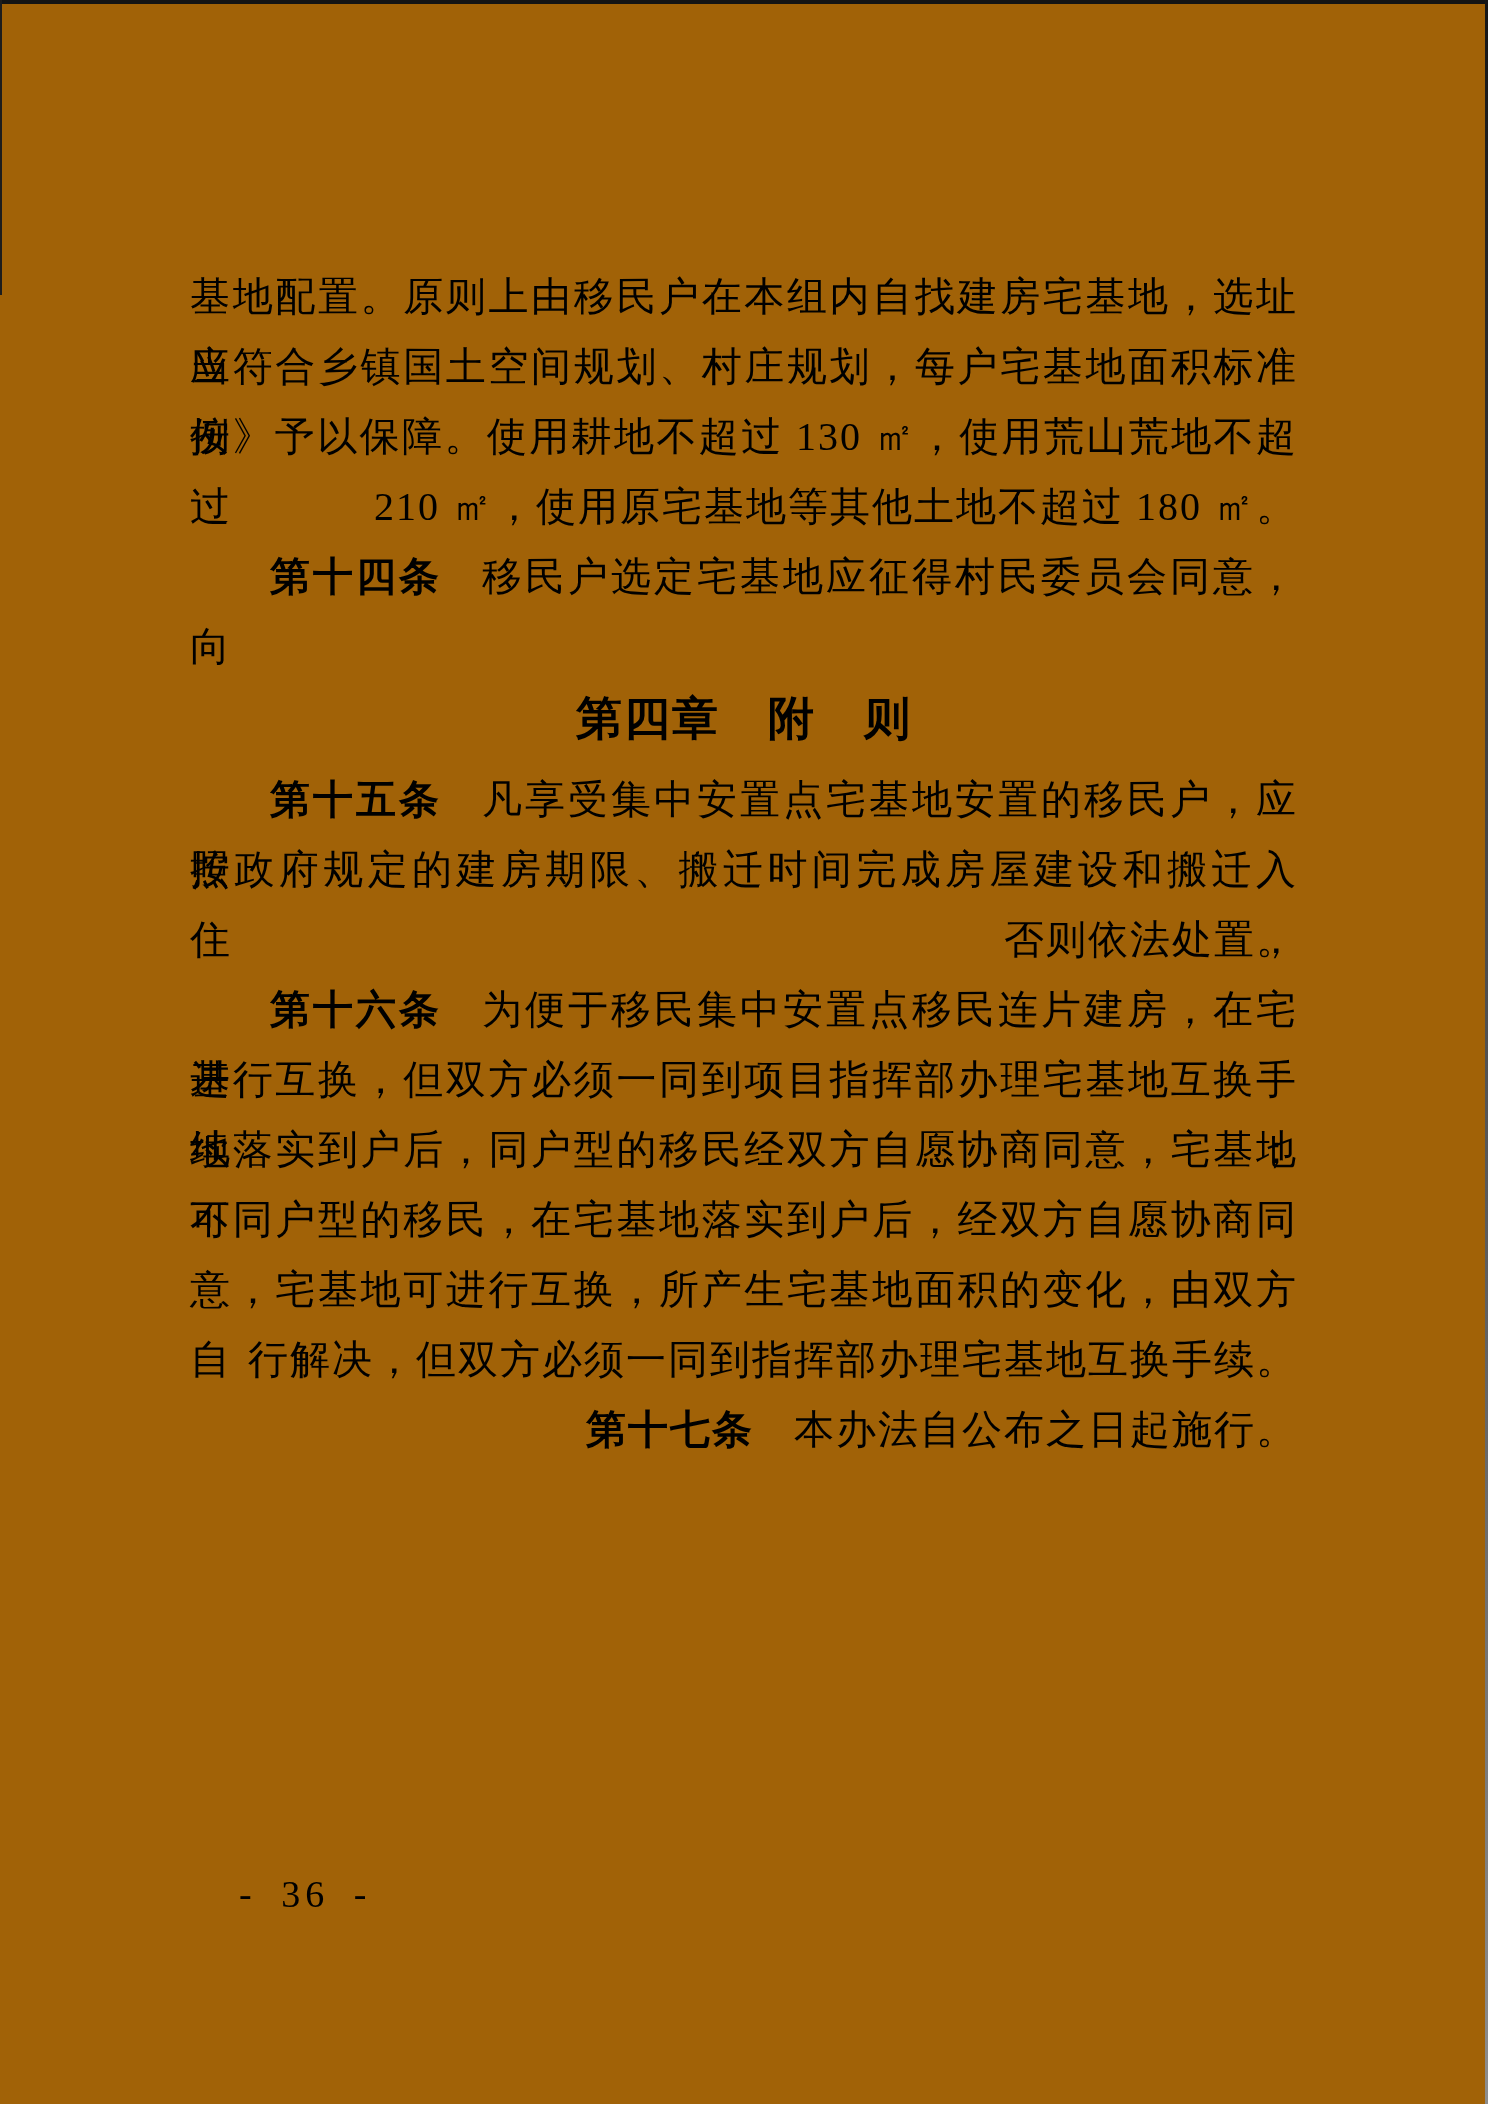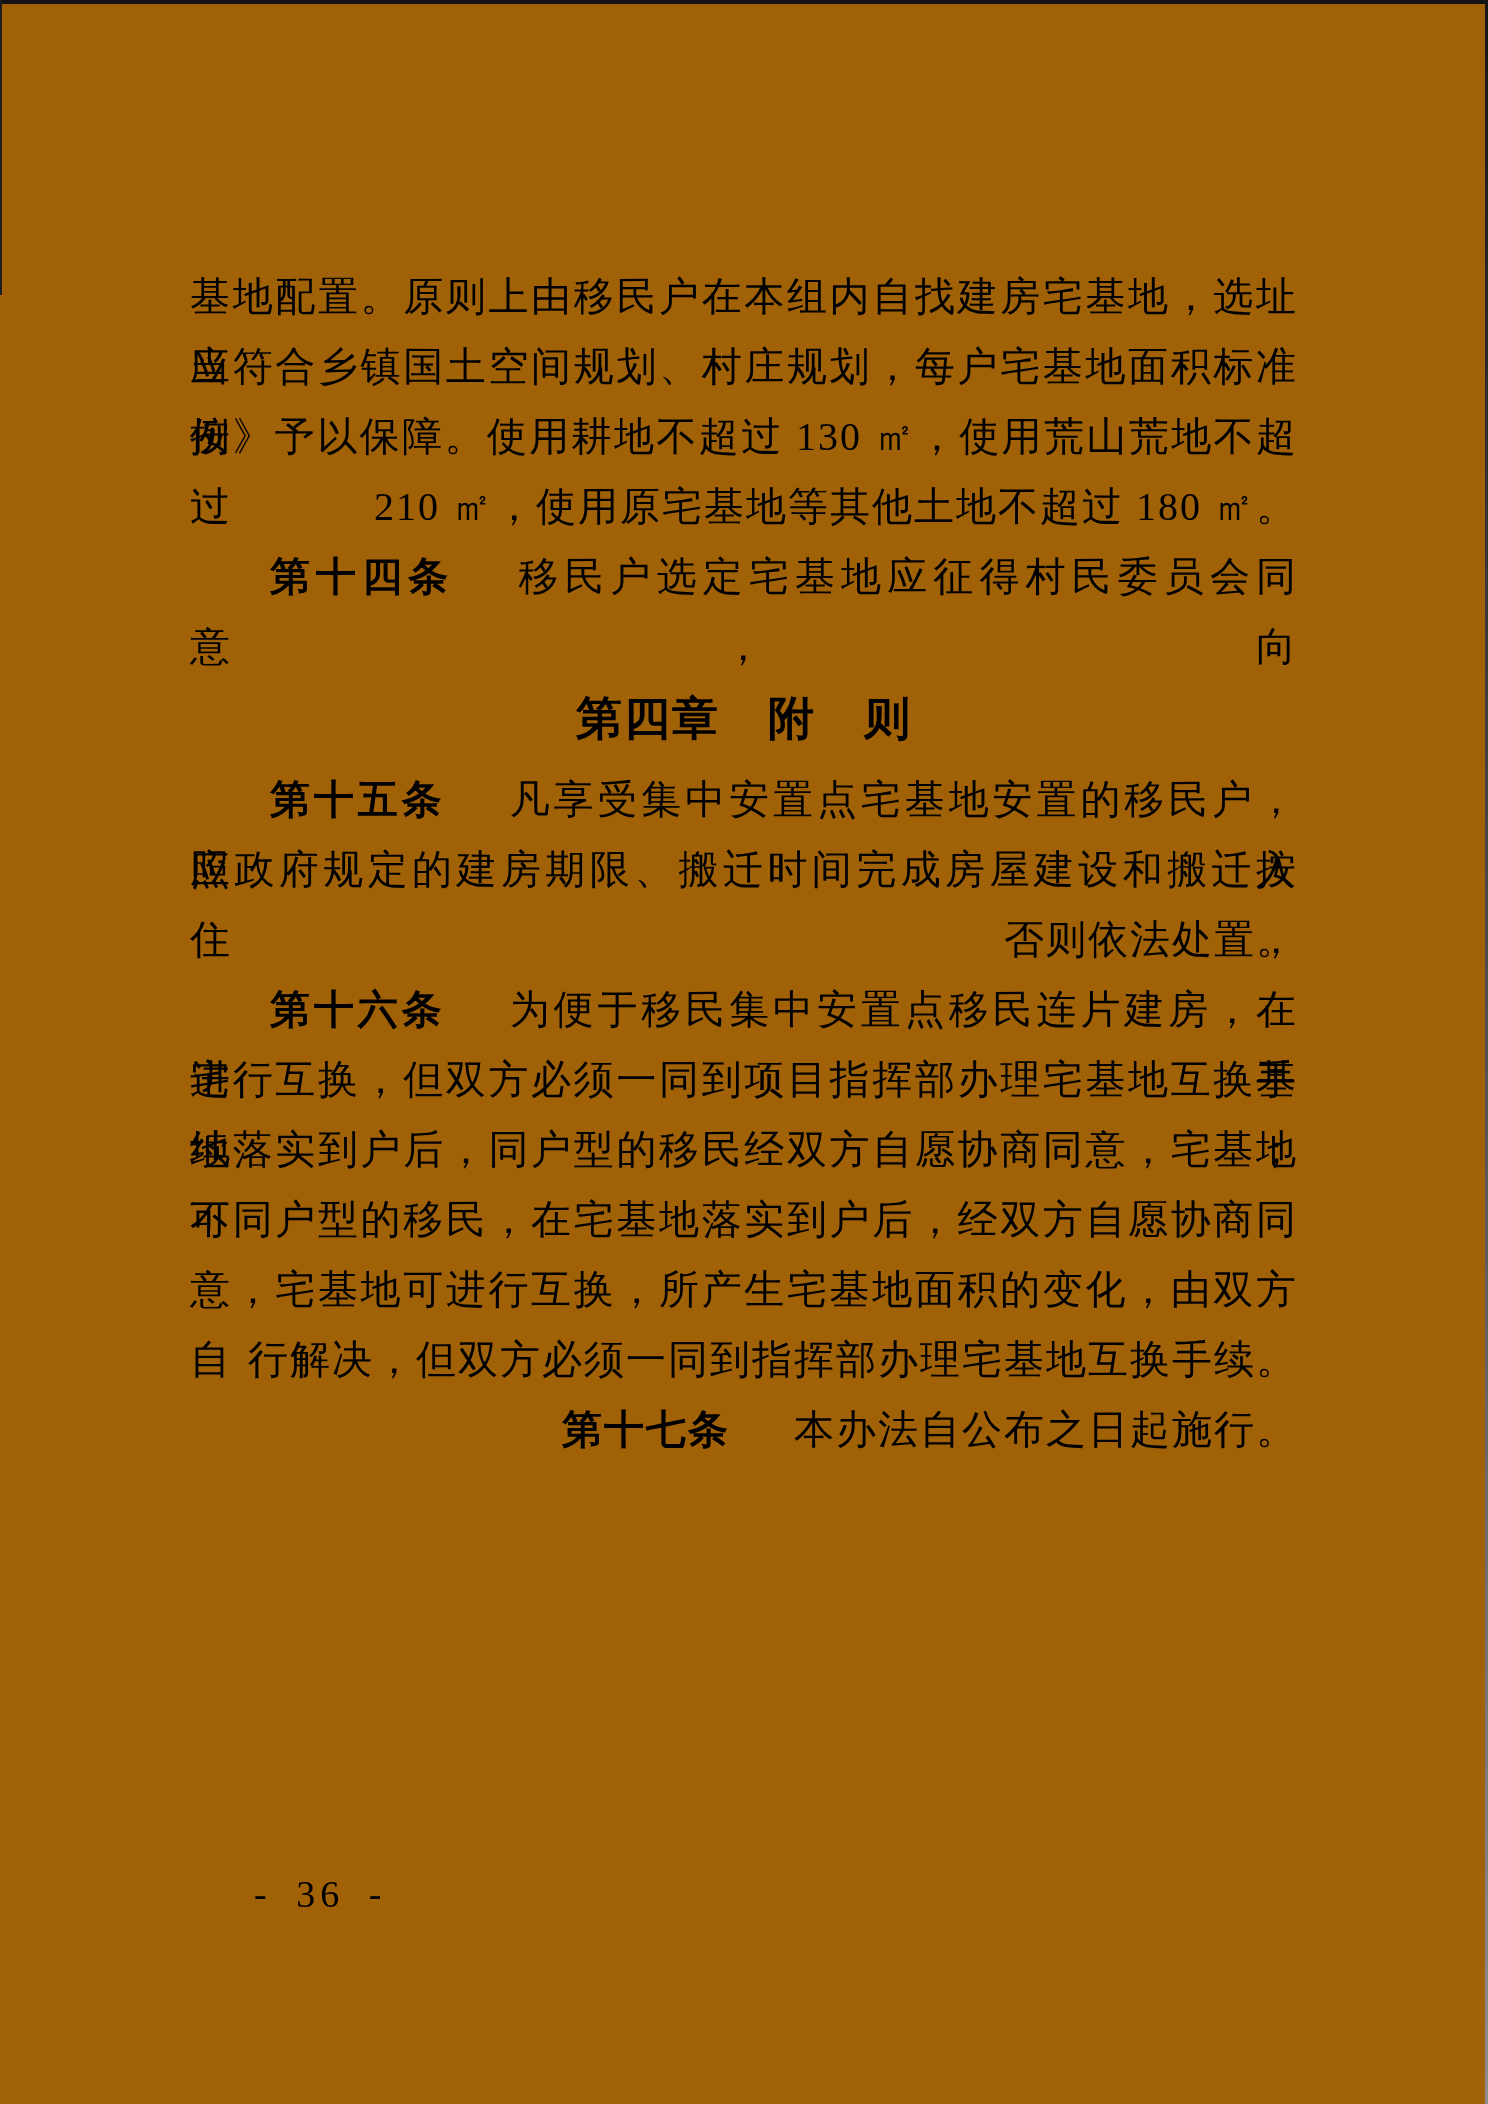--- a/index.html
+++ b/index.html
@@ -46,39 +46,39 @@
   .just {
     white-space: normal;
     text-align: justify;
     text-align-last: justify;
   }
   .ind {
     text-indent: 80px;
   }
   .art {
     font-weight: 700;
-    margin-right: 64px;
+    margin-right: 40px;
   }
   .art:empty {
     display: none;
     margin: 0;
   }
   .chapter {
     height: 153px;
     box-sizing: border-box;
     padding-top: 82px;
     line-height: 50px;
     font-size: 46px;
     font-weight: 700;
     text-align: center;
     letter-spacing: 2px;
   }
   .page-number {
     position: absolute;
-    left: 254px;
+    left: 239px;
     top: 1872px;
     font-size: 38px;
     line-height: 44px;
     letter-spacing: 5px;
     word-spacing: 10px;
     color: #000000;
   }
 </style>
 </head>
 <body>

